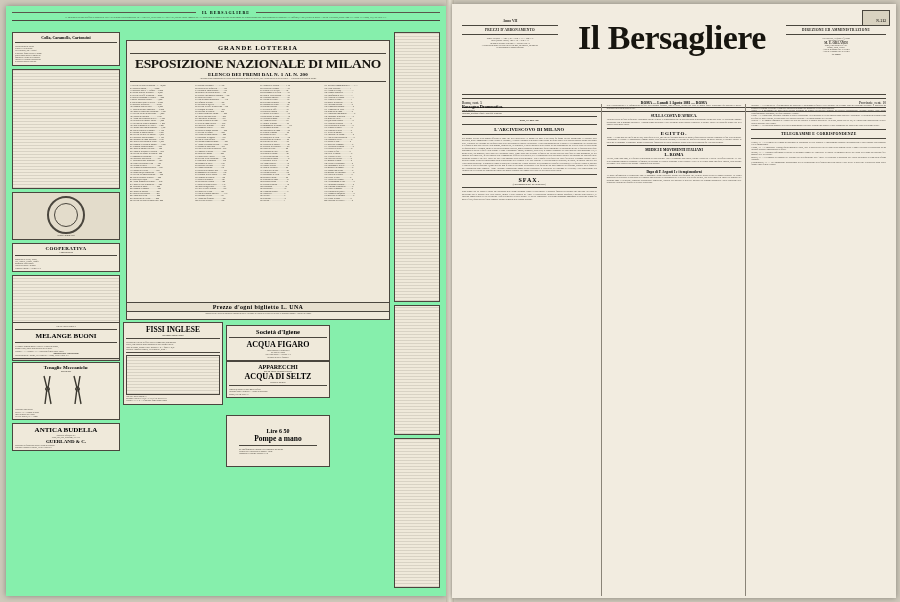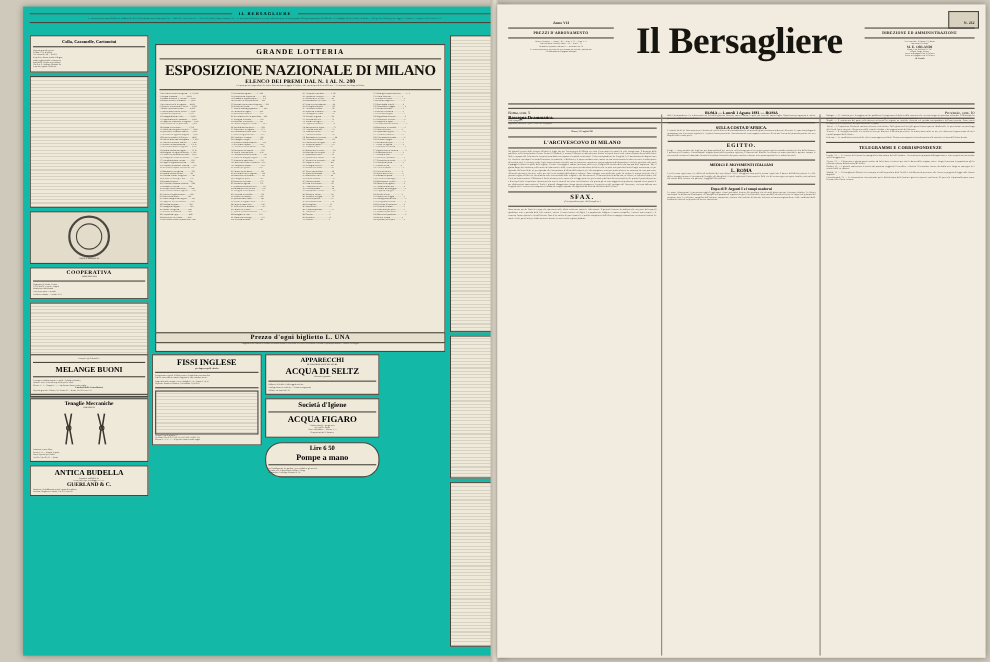--- a/index.html
+++ b/index.html
@@ -1,20 +1,20 @@
 <!DOCTYPE html>
 <html><head>
 <meta charset="utf-8">
 <style>
   html,body{margin:0;padding:0;background:#2b2b28;}
   body{width:900px;height:602px;overflow:hidden;font-family:"Liberation Serif",serif;}
   #page{position:relative;width:900px;height:602px;background:#cfc9bb;}
   .sheet{position:absolute;background:#efeadd;box-shadow:0 0 6px rgba(0,0,0,.35);}
   
-  #left-page{left:21px;top:6px;width:440px;height:590px;background:#14b8a6;}
+  #left-page{left:6px;top:6px;width:440px;height:590px;background:#86efac;}
   #right-page{left:452px;top:4px;width:444px;height:594px;background:#f2ece0;}
   .fold{position:absolute;left:446px;top:0;width:8px;height:602px;
         background:linear-gradient(to right,#bdb6a6,#e7e1d3,#bdb6a6);}
   .tiny{font-size:2.1px;line-height:2.5px;color:#3a362f;text-align:justify;}
   .micro{font-size:1.9px;line-height:2.2px;color:#3a362f;text-align:justify;}
   .ctr{text-align:center;}
   .b{font-weight:bold;}
   .box{border:1px solid #4a463e;box-sizing:border-box;background:#efe9da;}
   .hr{height:1px;background:#4a463e;margin:2px 0;}
   .dhr{height:3px;border-top:1px solid #4a463e;border-bottom:1px solid #4a463e;margin:2px 0;}
@@ -383,42 +383,42 @@
           <div class="micro">Deposito: Farmacia Chimica, Via Frattina 51, ROMA</div>
           <div class="hr"></div>
           <div class="box noise" style="height:40px;"></div>
           <div class="micro">Non più Capelli bianchi !!!</div>
           <div class="micro">Mediante l'uso dell'ACQUA SALUTARE BERTELLI</div>
           <div class="micro">Flaconi L. 3 e L. 5 — Si spedisce franca contro vaglia</div>
         </div>
       </div>
 
       <div style="width:104px;">
+        <div class="box" style="margin-top:3px;padding:2px;">
+          <div class="adtitle" style="font-size:6.5px;">Società d'Igiene</div>
+          <div class="hr"></div>
+          <div class="adtitle" style="font-size:8px;">ACQUA FIGARO</div>
+          <div class="micro ctr">Tintura naturale e progressiva</div>
+          <div class="micro ctr">per capelli e barba</div>
+          <div class="micro ctr">Non è una tintura — Flacone L. 5</div>
+          <div class="micro ctr">Deposito in tutte le farmacie</div>
+        </div>
+
         <div class="box" style="padding:2px;">
           <div class="adtitle" style="font-size:6px;">APPARECCHI</div>
           <div class="micro ctr b">BELTRAMINI SISTEMA FÈVRE</div>
           <div class="adtitle" style="font-size:8px;">ACQUA DI SELTZ</div>
           <div class="micro ctr">Misuratore garantito</div>
           <div class="hr"></div>
           <div class="micro">Fabbrica di Mobili ed altri oggetti in ferro</div>
           <div class="micro">Catalogo franco a richiesta — Sconto ai negozianti</div>
           <div class="micro">Milano, Via San Paolo 10</div>
         </div>
 
-        <div class="box" style="margin-top:3px;padding:2px;">
-          <div class="adtitle" style="font-size:6.5px;">Società d'Igiene</div>
-          <div class="hr"></div>
-          <div class="adtitle" style="font-size:8px;">ACQUA FIGARO</div>
-          <div class="micro ctr">Tintura naturale e progressiva</div>
-          <div class="micro ctr">per capelli e barba</div>
-          <div class="micro ctr">Non è una tintura — Flacone L. 5</div>
-          <div class="micro ctr">Deposito in tutte le farmacie</div>
-        </div>
-
-        <div class="box" style="margin-top:4px;padding:2px;border-radius:15px;">
+        <div class="box" style="margin-top:17px;padding:12px;">
           <div class="adtitle" style="font-size:6px;">Lire 6 50</div>
           <div class="adtitle" style="font-size:7.5px;">Pompe a mano</div>
           <div class="hr"></div>
           <div class="micro">per l'inaffiamento dei giardini e per combattere gli incendi</div>
           <div class="micro">Premiate alle Esposizioni di Milano e Parigi</div>
           <div class="micro">Domandare il catalogo illustrato N. 14</div>
         </div>
       </div>
     </div>
   </div>

